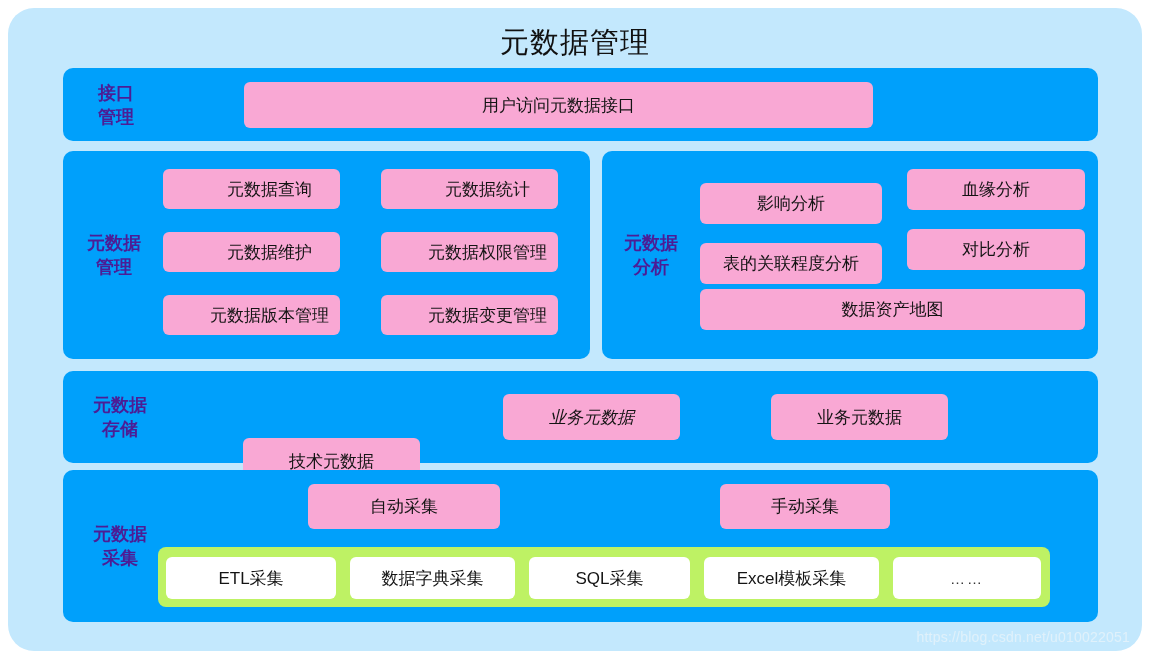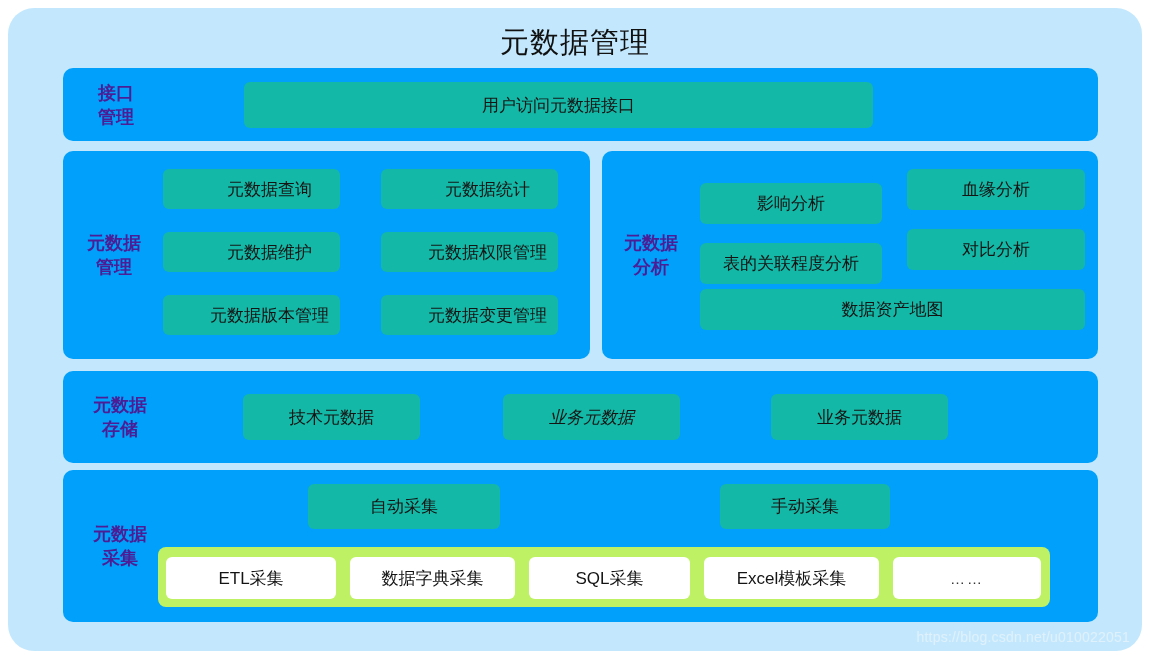--- a/index.html
+++ b/index.html
@@ -66,21 +66,21 @@
   }
   .label-interface { left: 18px; top: 50%; transform: translateY(-50%); width: 70px; }
   .label-mgmt      { left: 12px; top: 50%; transform: translateY(-50%); width: 78px; }
   .label-analysis  { left: 10px; top: 50%; transform: translateY(-50%); width: 78px; }
   .label-storage   { left: 18px; top: 50%; transform: translateY(-50%); width: 78px; }
   .label-collect   { left: 18px; top: 50%; transform: translateY(-50%); width: 78px; }
 
   
   .card {
     position: absolute;
-    background: #14b8a6;
+    background: #f9a8d4;
     border-radius: 6px;
     color: #141414;
     font-size: 17px;
     display: flex;
     align-items: center;
     justify-content: center;
     box-sizing: border-box;
     text-align: center;
   }
 
@@ -102,21 +102,21 @@
   .ana-w1 { width: 182px; margin-top: 14px; }
   .ana-w2 { width: 178px; }
   .ana-r1 { top: 18px; }
   .ana-r2 { top: 78px; }
   .ana-r3 { top: 138px; }
   .ana-h  { height: 41px; }
   .ana-full { left: 98px; width: 385px; }
 
   
   .sto-h { height: 46px; top: 23px; }
-  .sto-1 { left: 180px; width: 177px; }
+  .sto-1 { left: 180px; width: 177px; margin-top: 44px; }
   .sto-2 { left: 440px; width: 177px; font-style: italic; }
   .sto-3 { left: 708px; width: 177px; }
 
   
   .col-top-h { height: 45px; top: 14px; }
   .col-auto   { left: 245px; width: 192px; }
   .col-manual { left: 657px; width: 170px; }
 
   .inner-band {
     position: absolute;

